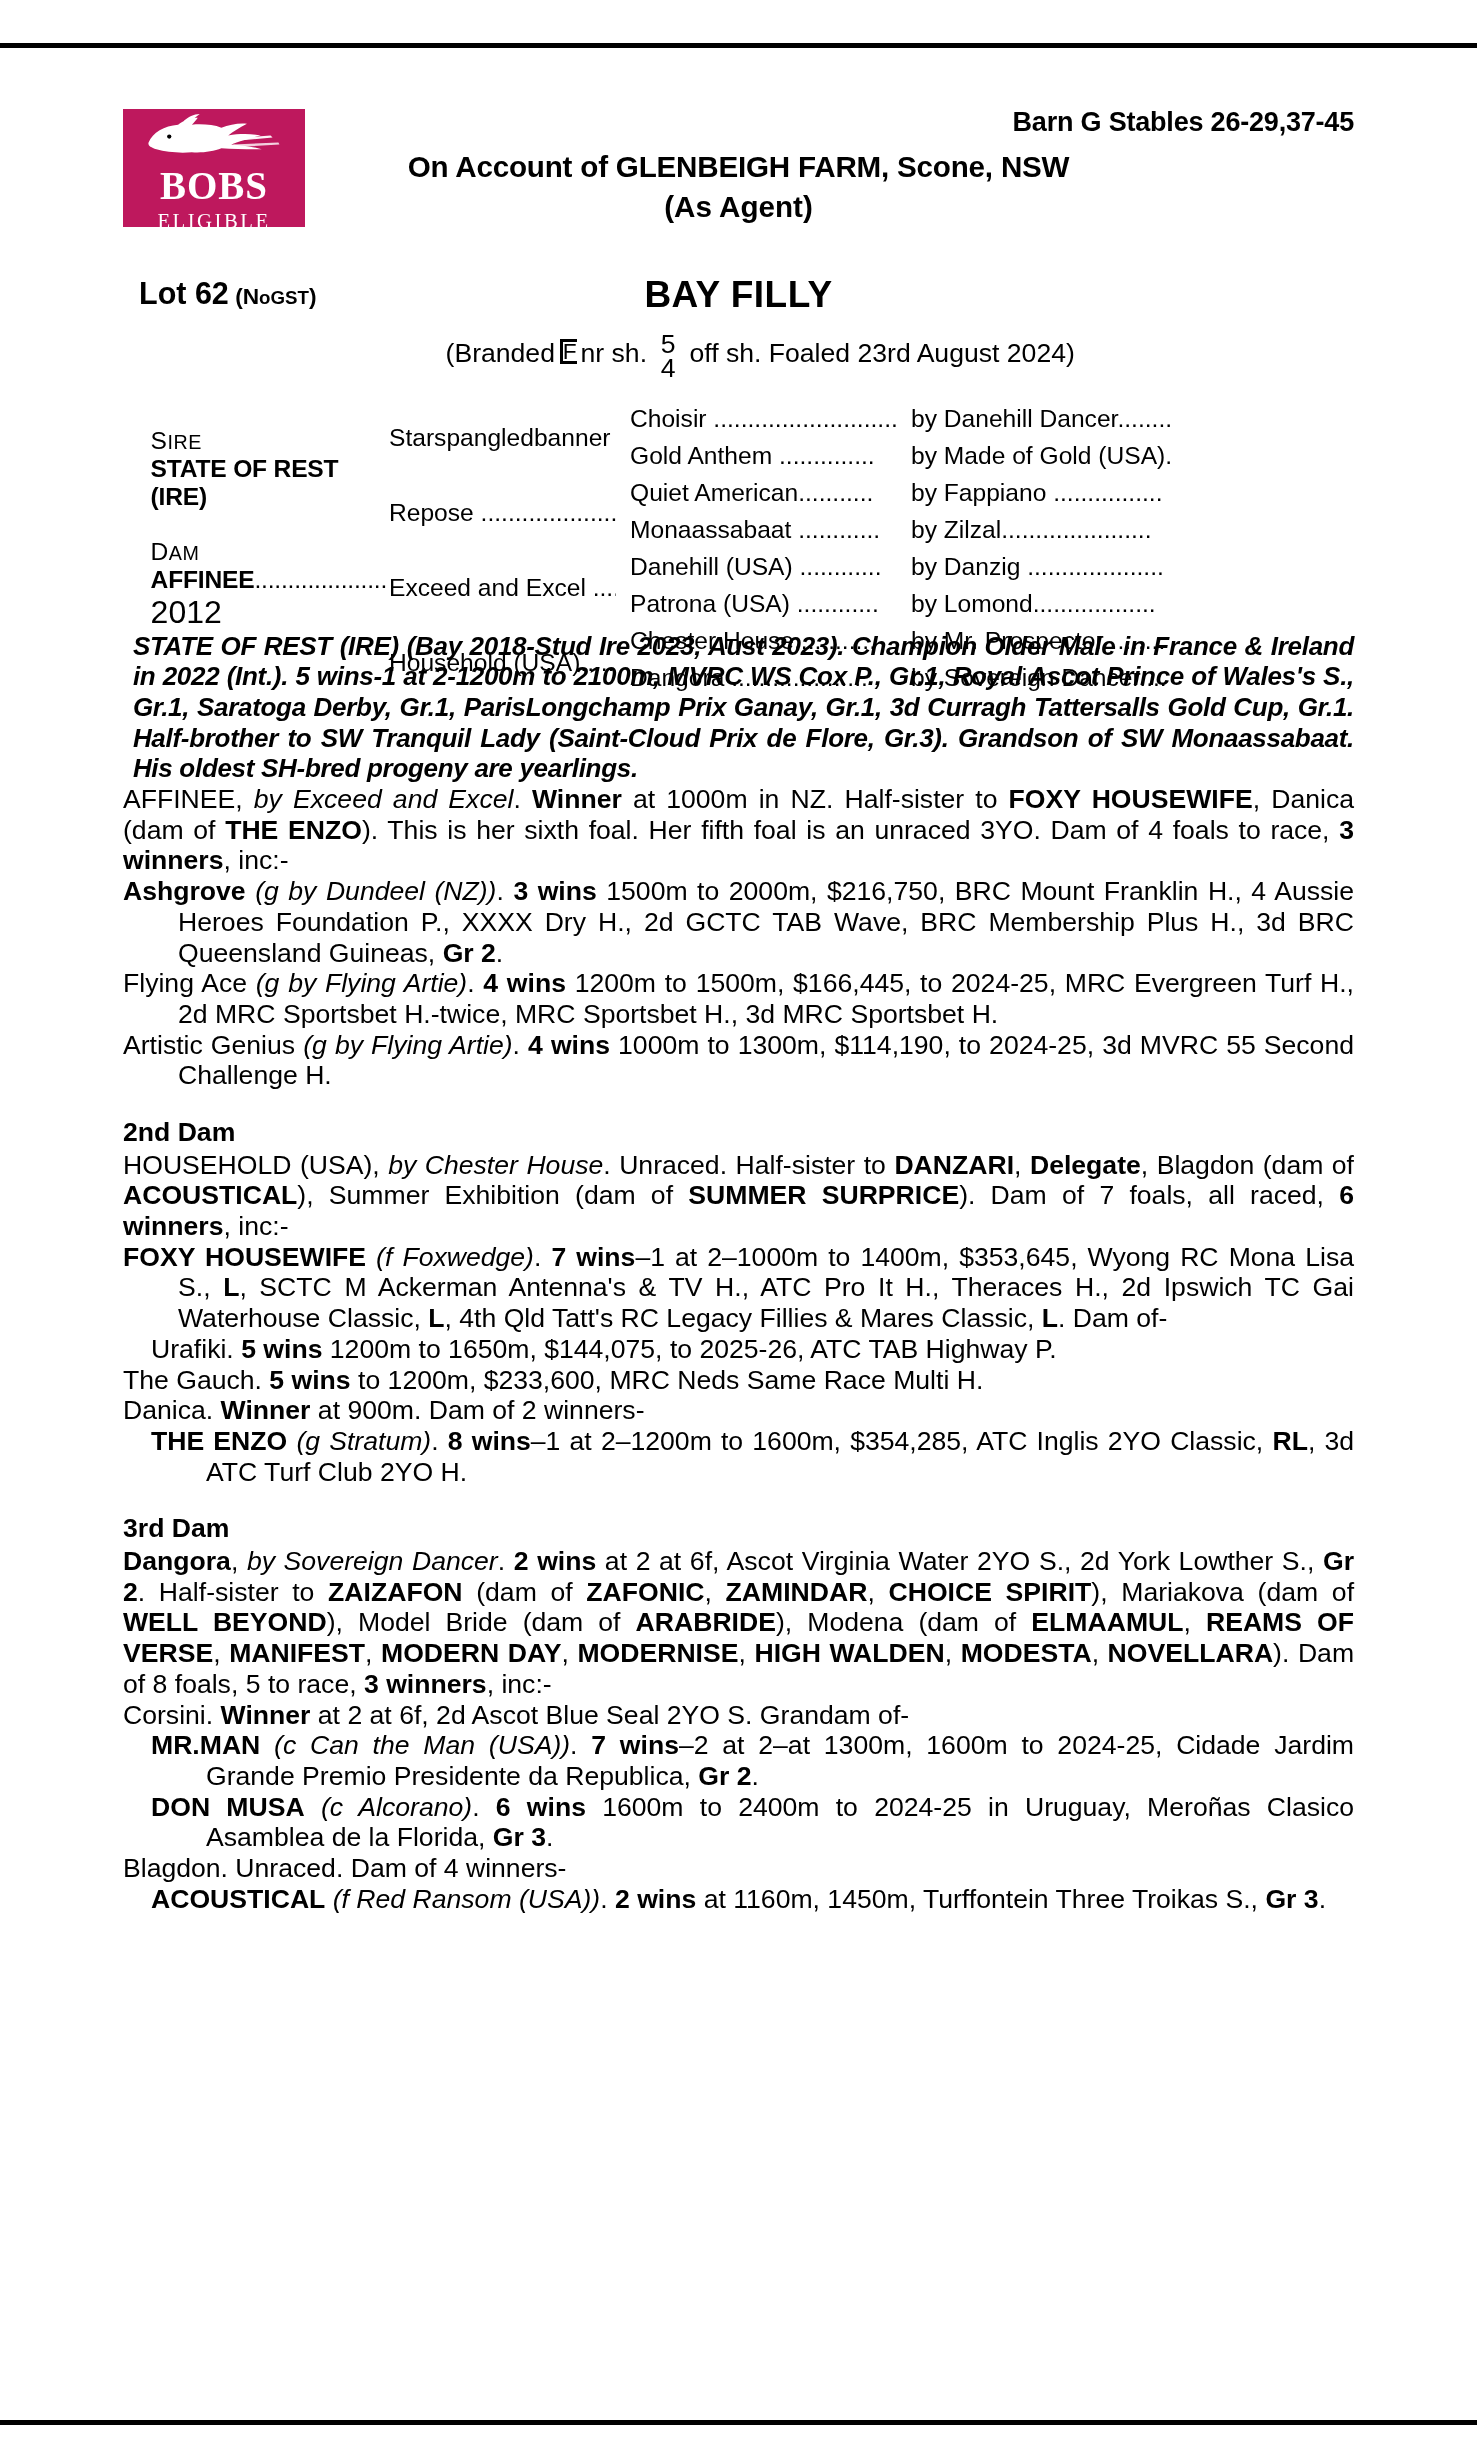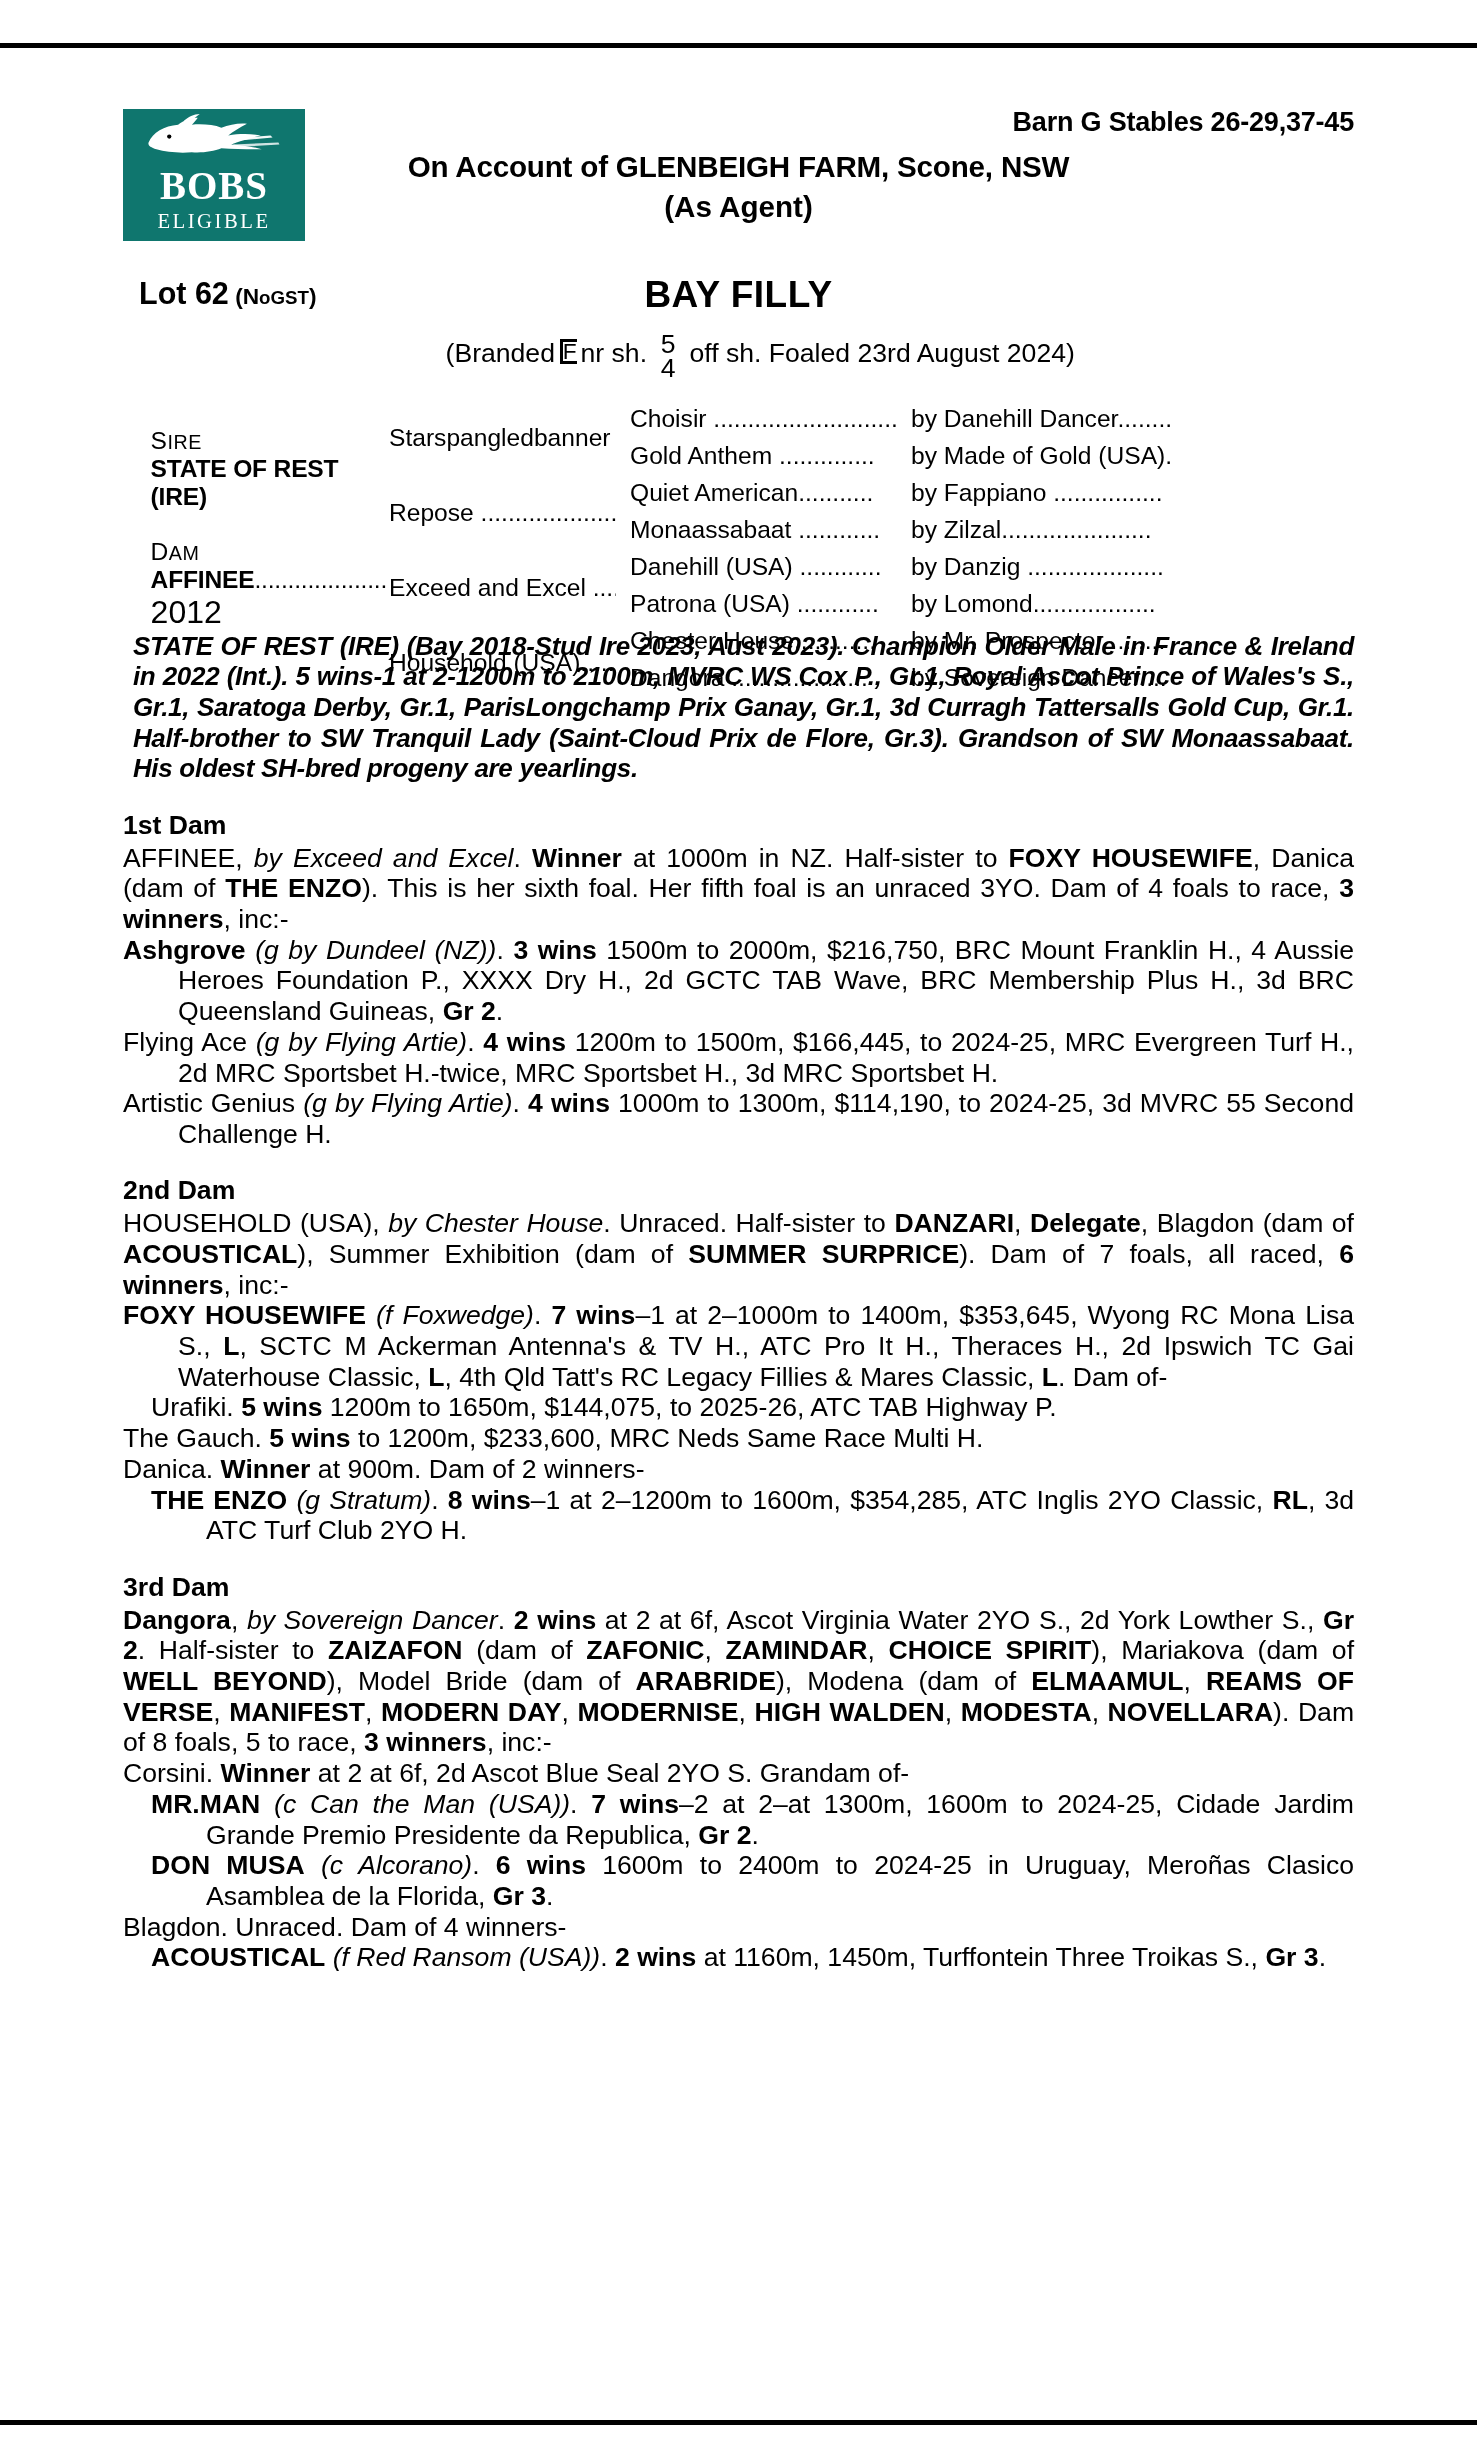--- a/index.html
+++ b/index.html
@@ -45,22 +45,22 @@
   
   .header {
     position: relative;
     height: 177px;
   }
   .logo {
     position: absolute;
     left: 0;
     top: 9.9px;
     width: 182px;
-    height: 132px;
-    background: #0f766e;
+    height: 118px;
+    background: #be185d;
     overflow: hidden;
   }
   .logo svg { display: block; }
   .logo-word {
     position: absolute;
     left: 0; right: 0;
     top: 57px;
     text-align: center;
     color: #fff;
     font-family: "Liberation Serif", serif;
@@ -330,21 +330,20 @@
         <div class="ped-row">by Zilzal......................</div>
         <div class="ped-row">by Danzig ....................</div>
         <div class="ped-row">by Lomond..................</div>
         <div class="ped-row">by Mr. Prospector ........</div>
         <div class="ped-row">by Sovereign Dancer....</div>
       </div>
     </div>
 
     <div class="sirenote">STATE OF REST (IRE) (Bay 2018-Stud Ire 2023, Aust 2023). Champion Older Male in France &amp; Ireland in 2022 (Int.). 5 wins-1 at 2-1200m to 2100m, MVRC WS Cox P., Gr.1, Royal Ascot Prince of Wales's S., Gr.1, Saratoga Derby, Gr.1, ParisLongchamp Prix Ganay, Gr.1, 3d Curragh Tattersalls Gold Cup, Gr.1. Half-brother to SW Tranquil Lady (Saint-Cloud Prix de Flore, Gr.3). Grandson of SW Monaassabaat. His oldest SH-bred progeny are yearlings.</div>
 
-    <div class="damhead">1st Dam</div>
     <div>
         <p class="entry i0" style="margin:0">AFFINEE, <i>by Exceed and Excel</i>. <b>Winner</b> at 1000m in NZ. Half-sister to <b>FOXY HOUSEWIFE</b>, Danica (dam of <b>THE ENZO</b>). This is her sixth foal. Her fifth foal is an unraced 3YO. Dam of 4 foals to race, <b>3 winners</b>, inc:-</p>
         <p class="entry ind1" style="margin:0"><b>Ashgrove</b> <i>(g by Dundeel (NZ))</i>. <b>3 wins</b> 1500m to 2000m, $216,750, BRC Mount Franklin H., 4 Aussie Heroes Foundation P., XXXX Dry H., 2d GCTC TAB Wave, BRC Membership Plus H., 3d BRC Queensland Guineas, <b>Gr 2</b>.</p>
         <p class="entry ind1" style="margin:0">Flying Ace <i>(g by Flying Artie)</i>. <b>4 wins</b> 1200m to 1500m, $166,445, to 2024-25, MRC Evergreen Turf H., 2d MRC Sportsbet H.-twice, MRC Sportsbet H., 3d MRC Sportsbet H.</p>
         <p class="entry ind1" style="margin:0">Artistic Genius <i>(g by Flying Artie)</i>. <b>4 wins</b> 1000m to 1300m, $114,190, to 2024-25, 3d MVRC 55 Second Challenge H.</p>
       </div>
 
     <div class="damhead">2nd Dam</div>
     <div>
         <p class="entry i0" style="margin:0">HOUSEHOLD (USA), <i>by Chester House</i>. Unraced. Half-sister to <b>DANZARI</b>, <b>Delegate</b>, Blagdon (dam of <b>ACOUSTICAL</b>), Summer Exhibition (dam of <b>SUMMER SURPRICE</b>). Dam of 7 foals, all raced, <b>6 winners</b>, inc:-</p>

